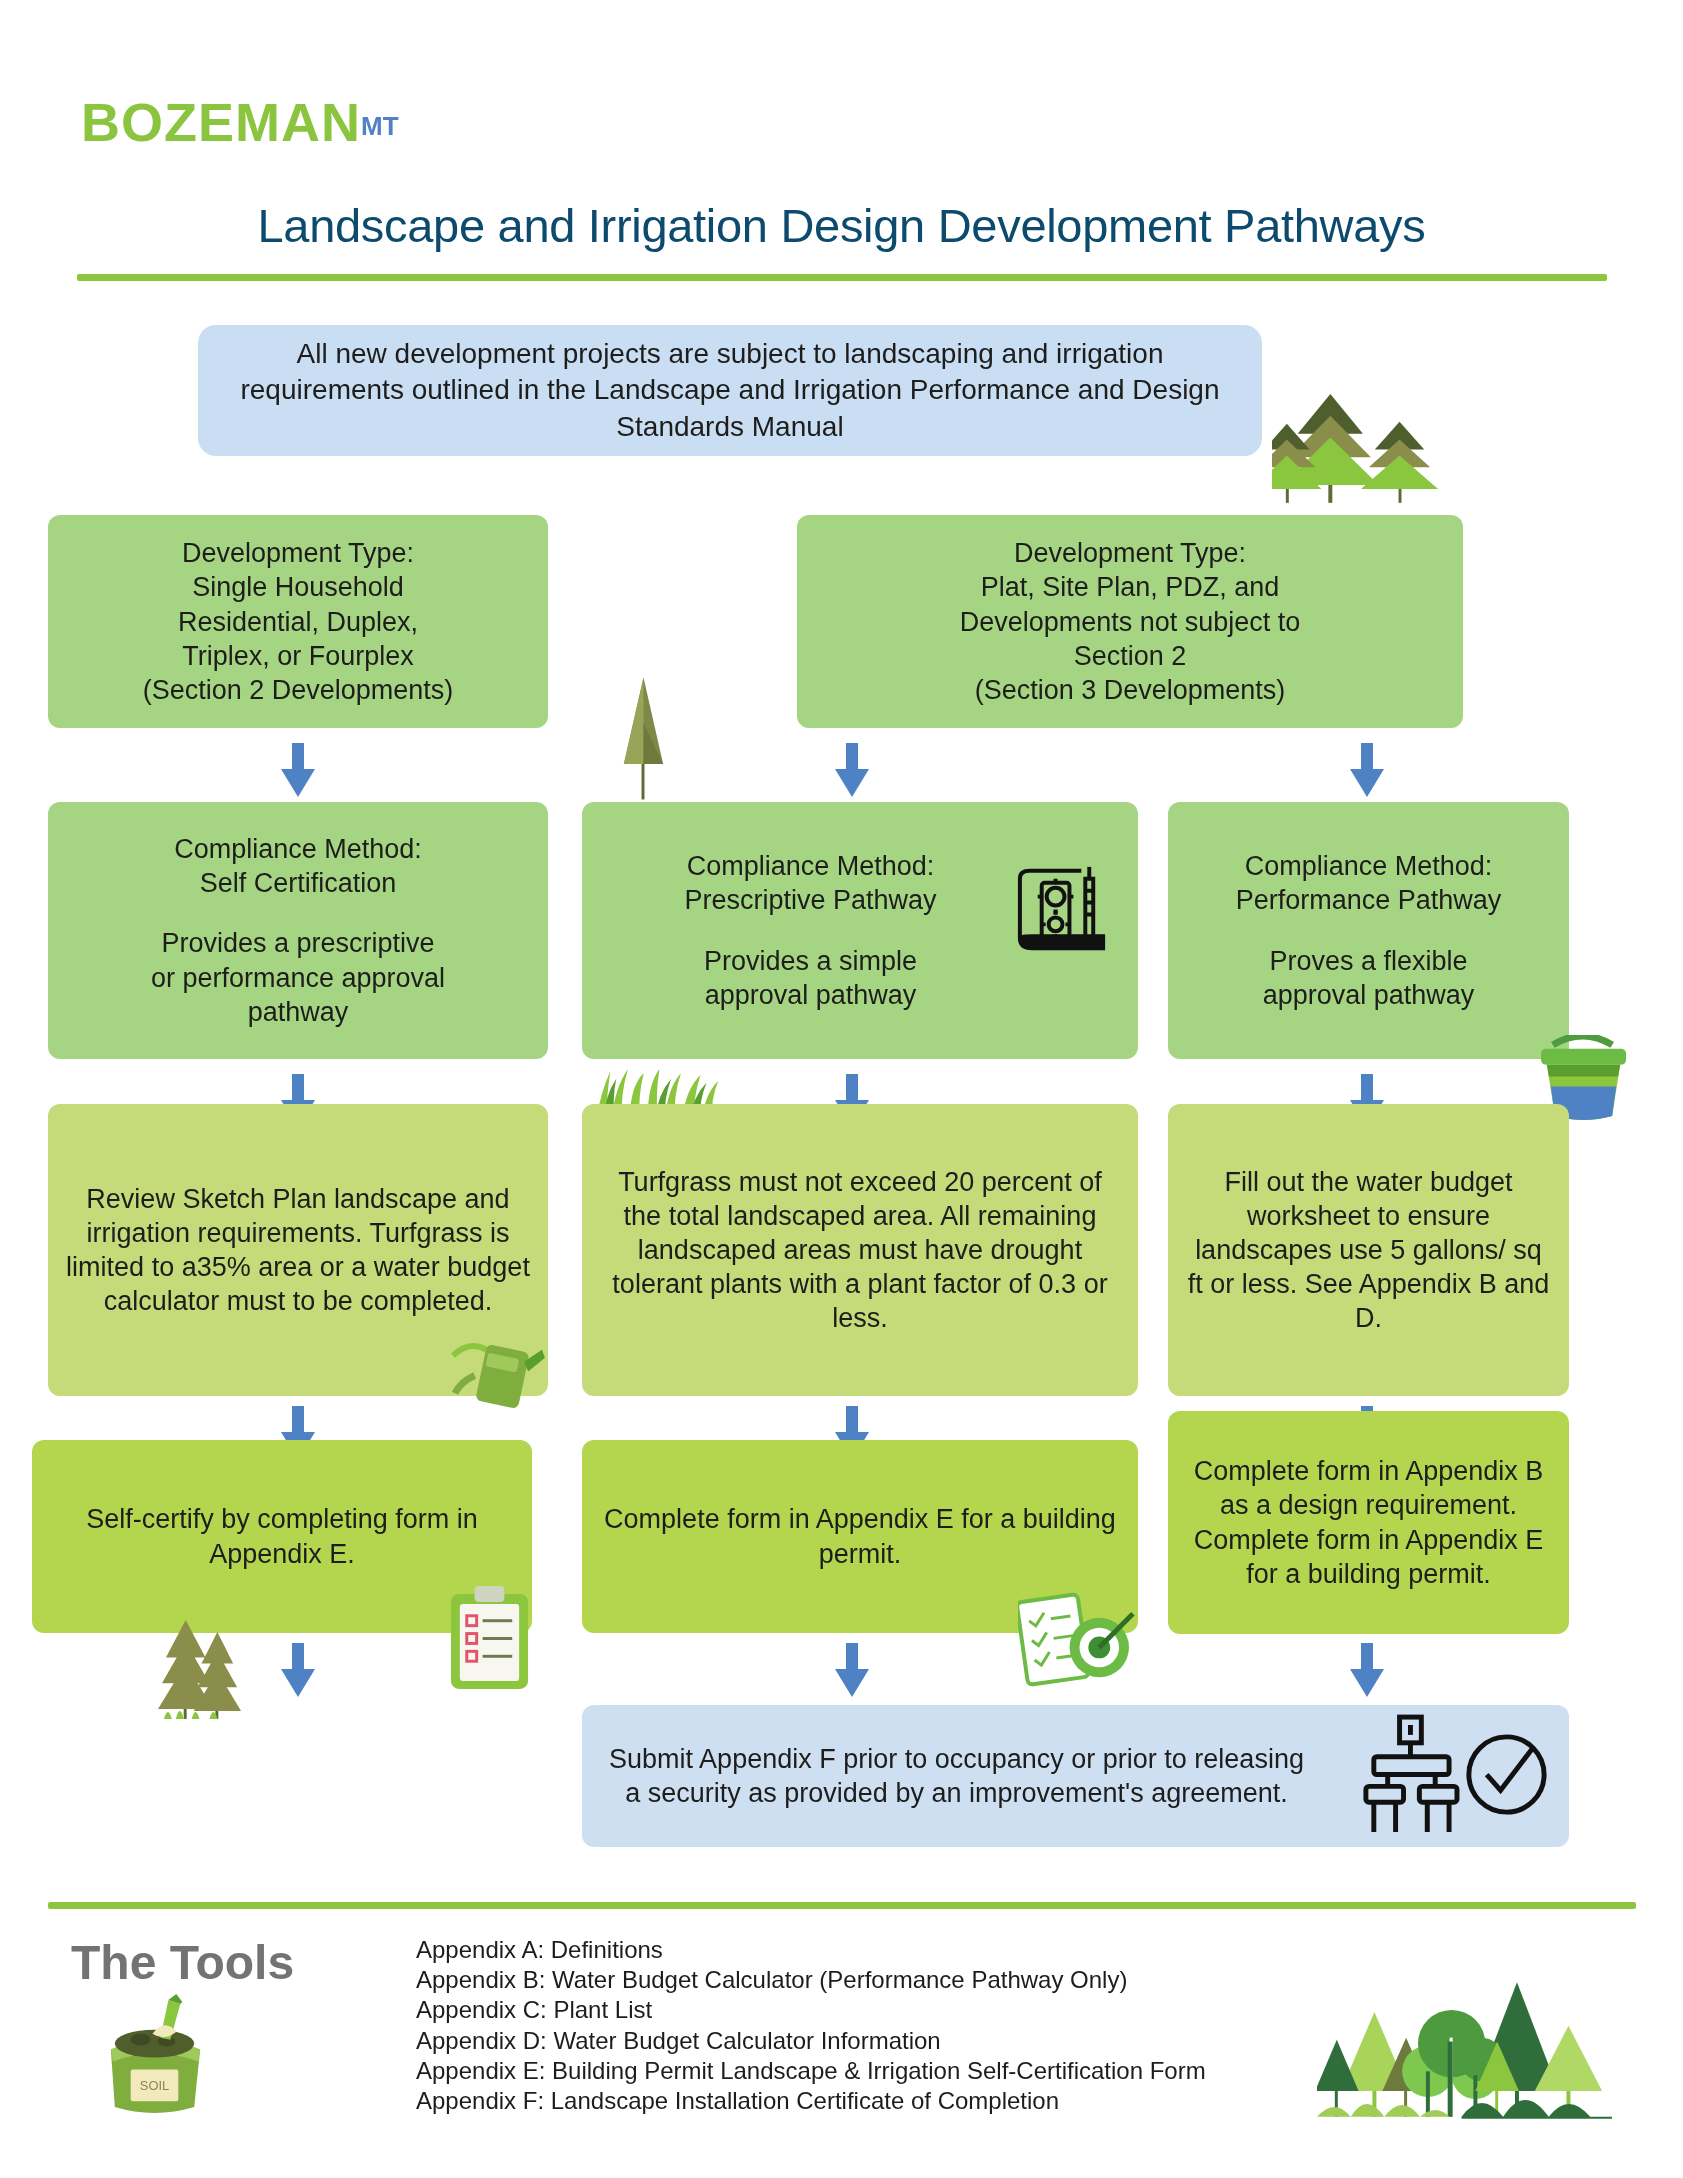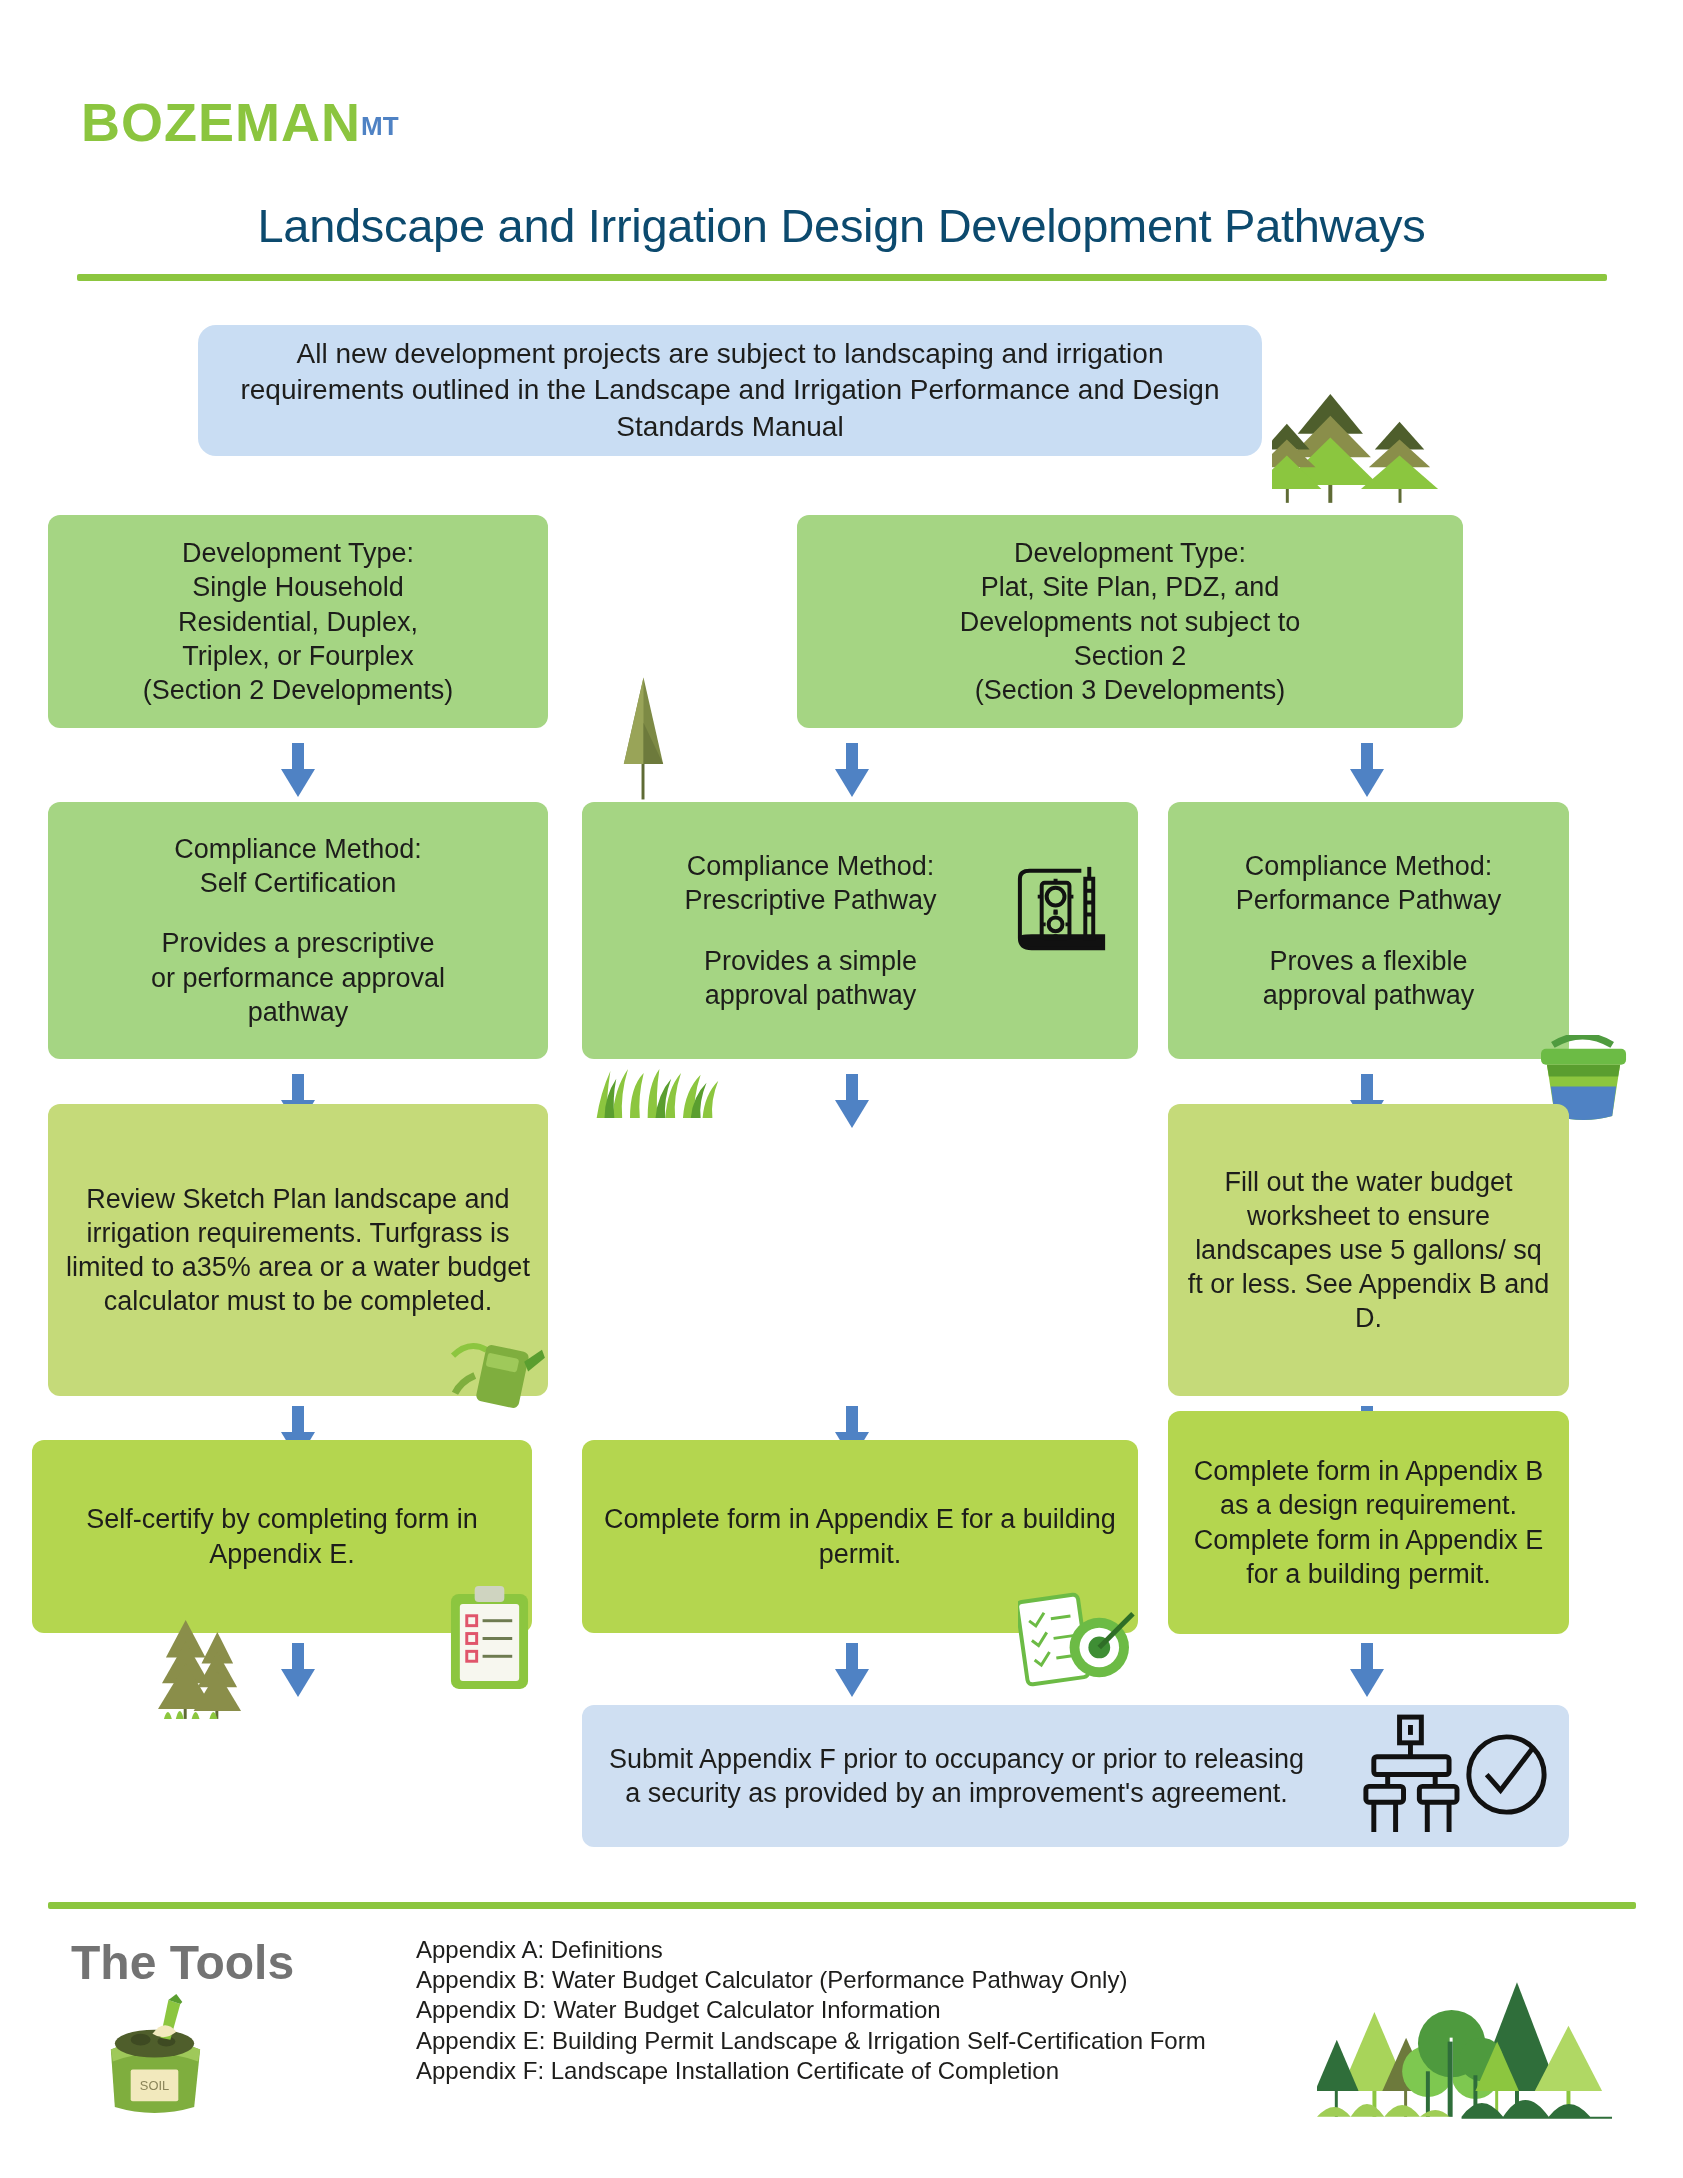--- a/index.html
+++ b/index.html
@@ -240,20 +240,23 @@
     <rect x="10" y="14" width="86" height="16" rx="5" fill="#6cbb45"></rect>
     <path d="M16 30 L90 30 L82 82 Q53 90 24 82 Z" fill="#8cc63f"></path>
     <path d="M20 52 L86 52 L82 82 Q53 90 24 82 Z" fill="#4f82c4"></path>
     <path d="M16 30 L90 30 L88 42 L18 42Z" fill="#5a9e2f"></path>
   </svg>
 
   <div class="box g2" style="left:48px; top:1104px; width:500px; height:292px; font-size:27px;">
     <p>Review Sketch Plan landscape and irrigation requirements. Turfgrass is limited to a35% area or a water budget calculator must to be completed.</p>
   </div>
 
+  <div class="box g2" style="left:582px; top:1104px; width:556px; height:292px; font-size:27px;">
+    <p>Turfgrass must not exceed 20 percent of the total landscaped area. All remaining landscaped areas must have drought tolerant plants with a plant factor of 0.3 or less.</p>
+  </div>
 
   <div class="box g2" style="left:1168px; top:1104px; width:401px; height:292px; font-size:27px;">
     <p>Fill out the water budget worksheet to ensure landscapes use 5 gallons/ sq ft or less. See Appendix B and D.</p>
   </div>
 
   <svg class="art" style="left:447px; top:1332px;" width="99" height="85" viewBox="0 0 100 86">
     <path d="M6 24 Q22 8 40 18" fill="none" stroke="#8cc63f" stroke-width="6"></path>
     <rect x="34" y="16" width="44" height="58" rx="6" fill="#7fae3e" transform="rotate(12 56 45)"></rect>
     <rect x="40" y="24" width="32" height="14" rx="3" fill="#9fc95a" transform="rotate(12 56 31)"></rect>
     <path d="M78 30 L96 18 L99 26 L82 40Z" fill="#5a9e2f"></path>
@@ -384,20 +387,21 @@
     <rect x="40" y="78" width="48" height="32" rx="2" fill="#f2e9bd"></rect>
     <text x="64" y="99" font-size="13" fill="#8a8459" text-anchor="middle" font-family="Liberation Sans, sans-serif">SOIL</text>
     <path d="M70 46 L78 8 L90 12 L80 48Z" fill="#8cc63f"></path>
     <path d="M78 8 L86 2 L92 10 L90 12Z" fill="#5a9e2f"></path>
     <path d="M62 42 Q74 26 86 40 Q74 50 62 42Z" fill="#f2e9bd"></path>
   </svg>
 
   <div class="tools-list">
     <div>Appendix A: Definitions</div>
     <div>Appendix B: Water Budget Calculator (Performance Pathway Only)</div>
+    <div>Appendix C: Plant List</div>
     <div>Appendix D: Water Budget Calculator Information</div>
     <div>Appendix E: Building Permit Landscape &amp; Irrigation Self-Certification Form</div>
     <div>Appendix F: Landscape Installation Certificate of Completion</div>
   </div>
 
   <svg class="art" style="left:1317px; top:1980px;" width="297" height="144" viewBox="0 0 300 145">
 
     <g>
       <rect x="200" y="60" width="4" height="78" fill="#2f6e3a"></rect>
       <polygon points="202,2 244,112 160,112" fill="#2f6e3a"></polygon>

